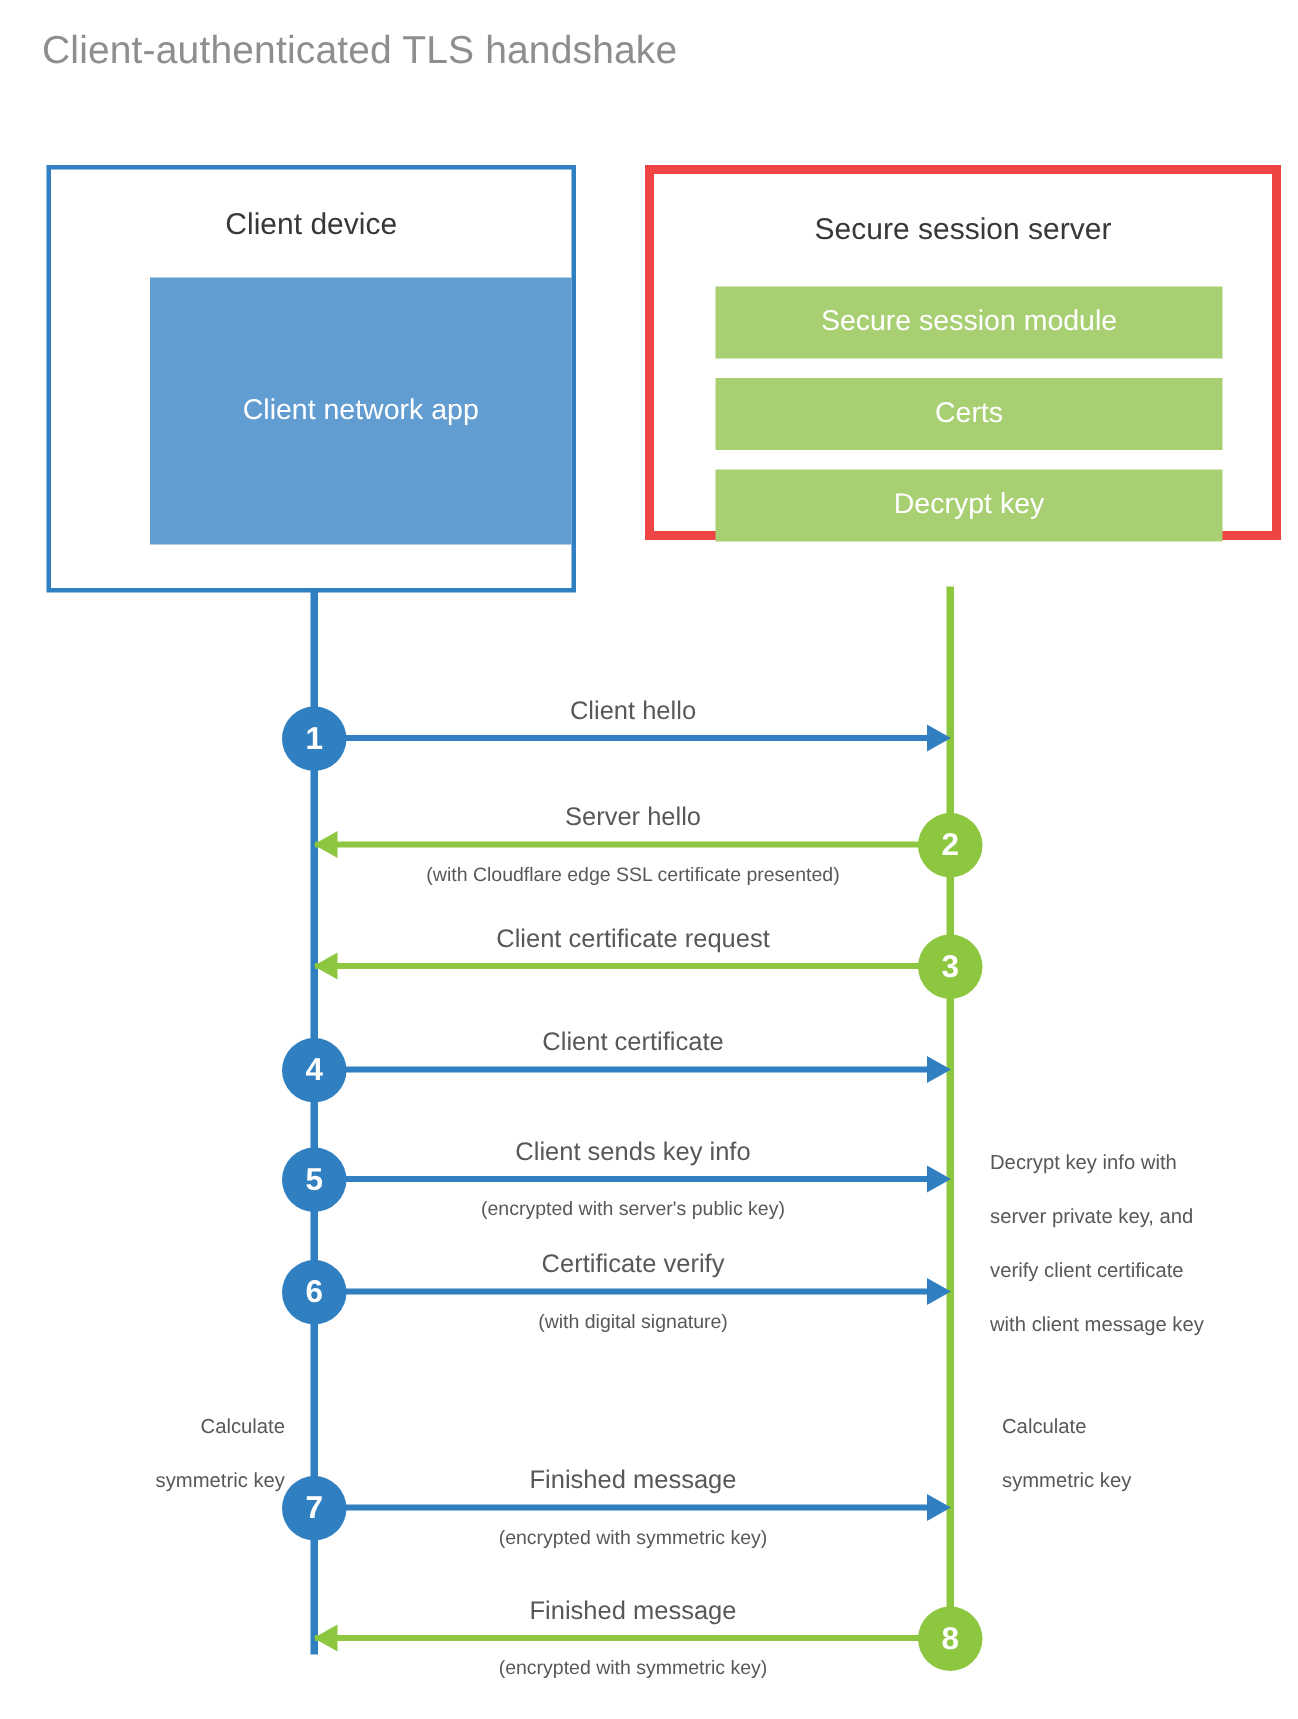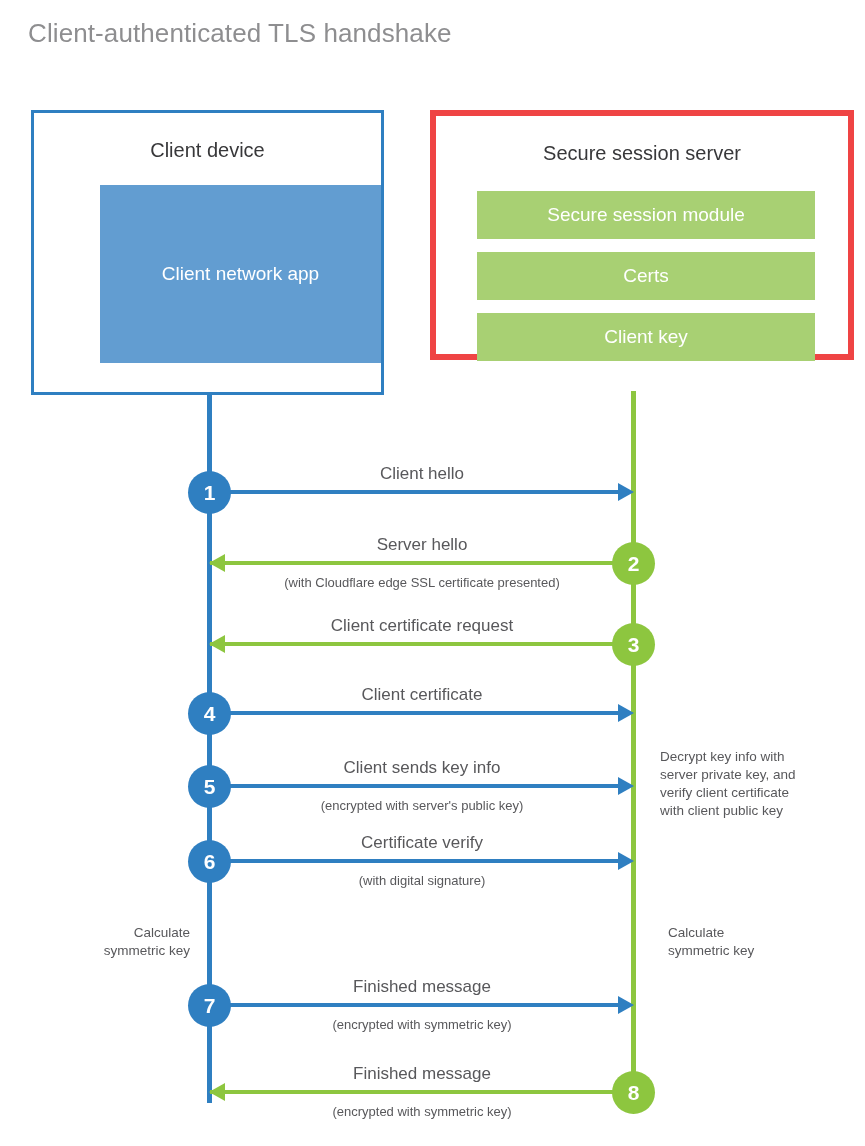--- a/index.html
+++ b/index.html
@@ -186,38 +186,38 @@
     top: 924px;
     width: 170px;
     text-align: right;
   }
   #note-server-symmetric {
     left: 668px;
     top: 924px;
     width: 180px;
     text-align: left;
   }
-  .note-line { display: block; }
+  .note-line { display: block; margin-top: 18px; }
 </style>
 </head>
 <body>
 
 <div id="diagram-title">Client-authenticated TLS handshake</div>
 
 <div class="party-box" id="client-box">
   <div class="party-title">Client device</div>
   <div id="client-app-block">Client network app</div>
 </div>
 
 <div class="party-box" id="server-box">
   <div class="party-title">Secure session server</div>
   <div id="server-modules">
     <div class="server-bar">Secure session module</div>
     <div class="server-bar">Certs</div>
-    <div class="server-bar">Client key</div>
+    <div class="server-bar">Decrypt key</div>
   </div>
 </div>
 
 <div class="lifeline" id="client-lifeline"></div>
 <div class="lifeline" id="server-lifeline"></div>
 
 <div id="messages-layer">
     <div class="msg-row">
       <div class="arrow-line blue" style="top: 490px;"></div>
       <div class="arrow-head right-blue" style="top: 483px;"></div>
@@ -270,21 +270,21 @@
       <div class="msg-label" style="top: 1064px;">Finished message</div>
       <div class="msg-sub" style="top: 1104px;">(encrypted with symmetric key)</div>
       <div class="step-circle green" style="top: 1071px;">8</div>
     </div>
   </div>
 
 <div class="side-note" id="note-server-decrypt">
   <span class="note-line">Decrypt key info with</span>
   <span class="note-line">server private key, and</span>
   <span class="note-line">verify client certificate</span>
-  <span class="note-line">with client public key</span>
+  <span class="note-line">with client message key</span>
 </div>
 
 <div class="side-note" id="note-client-symmetric">
   <span class="note-line">Calculate</span>
   <span class="note-line">symmetric key</span>
 </div>
 
 <div class="side-note" id="note-server-symmetric">
   <span class="note-line">Calculate</span>
   <span class="note-line">symmetric key</span>

